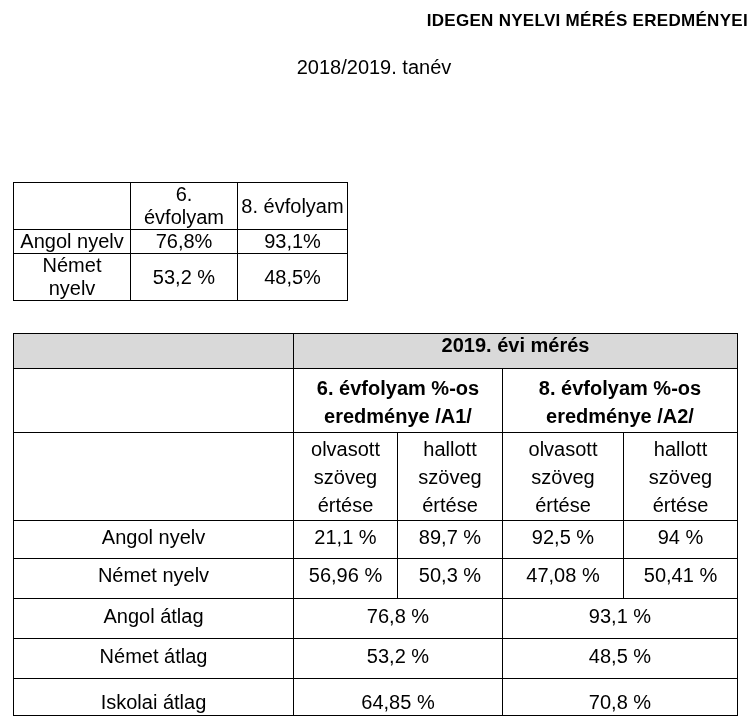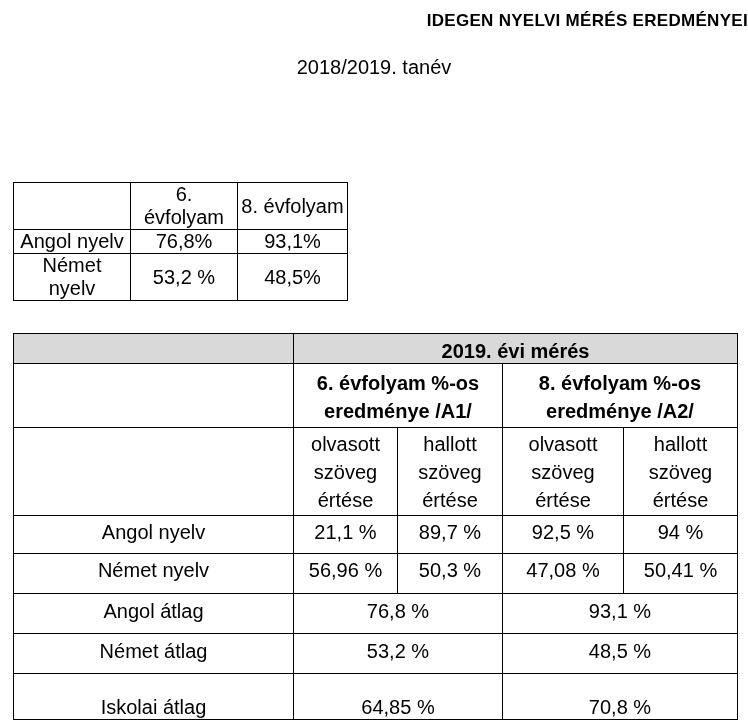--- a/index.html
+++ b/index.html
@@ -46,27 +46,27 @@
   
   .summary-table { left: 13px; top: 182px; }
   .summary-table td {
     height: 23px;
     vertical-align: middle;
     padding: 0 3px;
   }
   
   .results-table { left: 13px; top: 333px; }
   .results-table td { vertical-align: top; }
-  .results-table tr.row-top td    { height: 26px; padding-top: 6px; }
+  .results-table tr.row-top td    { height: 35px; }
   .results-table tr.row-group td  { height: 64px; padding-top: 5px; line-height: 28px; }
   .results-table tr.row-sub td    { height: 88px; padding-top: 2px; line-height: 28px; }
   .results-table tr.row-lang1 td  { height: 38px; padding-top: 5px; }
   .results-table tr.row-lang2 td  { height: 40px; padding-top: 5px; }
   .results-table tr.row-avg td    { height: 40px; padding-top: 6px; }
-  .results-table tr.row-avg-last td { height: 37px; padding-top: 22px; }
+  .results-table tr.row-avg-last td { height: 37px; padding-top: 12px; }
   .shaded { background: #d9d9d9; }
   .bold { font-weight: bold; }
 </style>
 </head>
 <body>
 
 <div class="doc-title">IDEGEN NYELVI MÉRÉS EREDMÉNYEI</div>
 <div class="doc-subtitle">2018/2019. tanév</div>
 
 <table class="summary-table">

